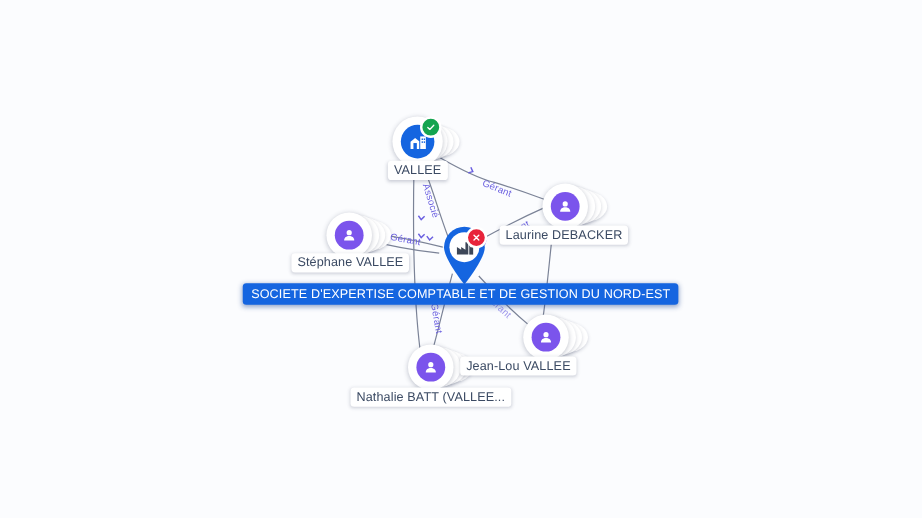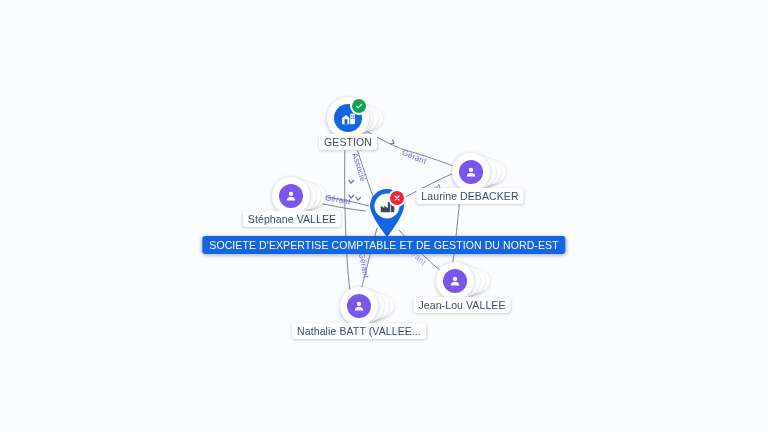--- a/index.html
+++ b/index.html
@@ -262,21 +262,21 @@
     </div>
   <div id="edge-label-layer">
       <div class="edge-label" style="left: 404px; top: 148px; transform: rotate(22deg);">Gérant</div>
       <div class="edge-label" style="left: 359px; top: 152px; transform: rotate(73deg);">Associé</div>
       <div class="edge-label" style="left: 326px; top: 193px; transform: rotate(10deg);">Gérant</div>
       <div class="edge-label" style="left: 416px; top: 194px; transform: rotate(-28deg);">Gérant</div>
       <div class="edge-label" style="left: 366px; top: 252px; transform: rotate(80deg);">Gérant</div>
       <div class="edge-label faint" style="left: 409px; top: 243px; transform: rotate(43deg);">Gérant</div>
     </div>
   <div id="label-layer">
-      <div class="label" style="left: 348px; top: 134px;">GESTION</div>
+      <div class="label" style="left: 348px; top: 134px;">VALLEE</div>
       <div class="label" style="left: 470px; top: 188px; text-align: right;">Laurine DEBACKER</div>
       <div class="label" style="left: 292px; top: 211px;">Stéphane VALLEE</div>
       <div class="label selected" style="left: 384px; top: 236px;">SOCIETE D'EXPERTISE COMPTABLE ET DE GESTION DU NORD-EST</div>
-      <div class="label" style="left: 462px; top: 297px;">Jean-Lou VALLEE</div>
+      <div class="label" style="left: 432px; top: 297px;">Jean-Lou VALLEE</div>
       <div class="label" style="left: 359px; top: 323px;">Nathalie BATT (VALLEE...</div>
     </div>
 
 </div>
 
 </body></html>

